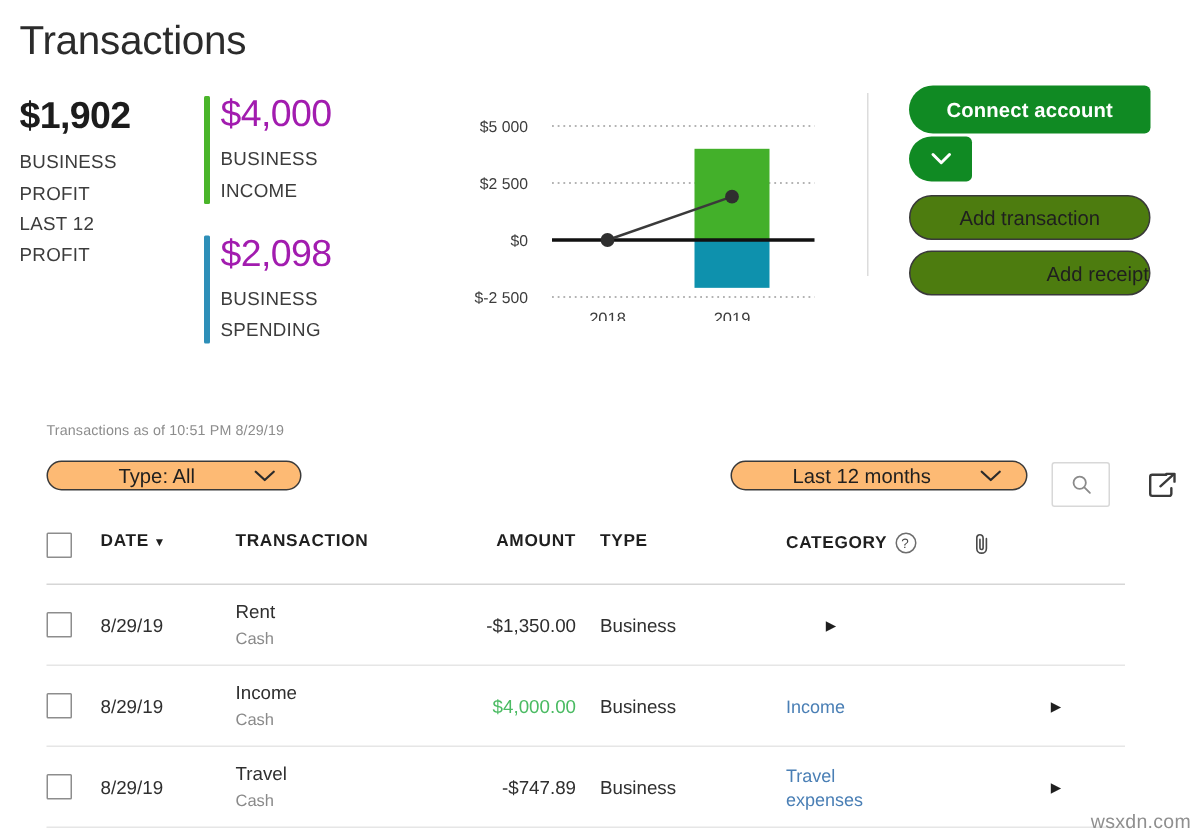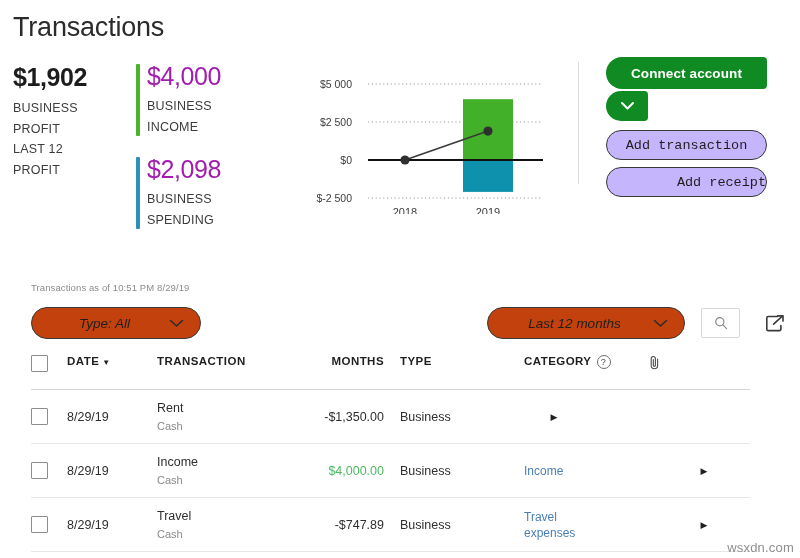--- a/index.html
+++ b/index.html
@@ -48,36 +48,36 @@
     font-family: "Liberation Sans", sans-serif;
     cursor: pointer; letter-spacing: 0.1px;
   }
   .btn-connect-caret {
     position: absolute; left: 606px; top: 91px; width: 42px; height: 30px;
     border: none; border-radius: 16px 4px 4px 16px;
     cursor: pointer; display: flex; align-items: center; justify-content: center;
   }
   .btn-outline {
     position: absolute; left: 606px; width: 161px; height: 30px;
-    background: #c4b5fd; border: 1.3px solid #393939; border-radius: 16px;
-    font-size: 13.5px; color: #1f1f1f; font-family: Liberation Mono, monospace;
+    background: #4d7c0f; border: 1.3px solid #393939; border-radius: 16px;
+    font-size: 13.5px; color: #1f1f1f; font-family: Liberation Sans, sans-serif;
     cursor: pointer;
   }
   .btn-add-txn { top: 130px; }
   .btn-add-rcpt { top: 167px; text-align: right; }
 
   
   .asof {
     position: absolute; left: 31px; top: 282px;
     font-size: 9.5px; color: #8c8c8c; letter-spacing: 0.1px;
   }
   .pill {
-    position: absolute; height: 32px; background: #c2410c;
+    position: absolute; height: 20px; background: #fdba74;
     border: 1.3px solid #3a3a3a; border-radius: 16px;
-    display: flex; align-items: center; cursor: pointer; font-style: italic;
+    display: flex; align-items: center; cursor: pointer;
   }
   .pill .pill-label { font-size: 13.5px; color: #1f1f1f; flex: 1; text-align: center; padding-left: 12px; }
   .pill .chev { margin-right: 16px; margin-left: 4px; display: flex; }
   .pill-type { left: 31px; top: 307px; width: 170px; }
   .pill-account { left: 206px; top: 307px; width: 275px; }
   .pill-range { left: 487px; top: 307px; width: 198px; }
 
   .search-btn {
     position: absolute; left: 701px; top: 308px; width: 39px; height: 30px;
     border: 1px solid #d8d8d8; background: #ffffff; border-radius: 2px;
@@ -252,21 +252,21 @@
   <div class="table">
 
     <div class="thead">
       <div class="c-check">
         <span class="chk"></span>
       </div>
       <div class="c-date">
         <span>DATE</span><span class="sort-caret">▼</span>
       </div>
       <div class="c-txn">TRANSACTION</div>
-      <div class="c-amt">MONTHS</div>
+      <div class="c-amt">AMOUNT</div>
       <div class="c-type">TYPE</div>
       <div class="c-cat">
         <span>CATEGORY</span><span class="help-badge">?</span>
       </div>
       <div class="c-clip">
         <svg width="13" height="15" viewBox="0 0 13 15">
           <path d="M9.6 4.1 V10.6 a3.2 3.2 0 0 1 -6.4 0 V3.6 a2.1 2.1 0 0 1 4.2 0 V10.3 a1.05 1.05 0 0 1 -2.1 0 V4.6" fill="none" stroke="#4a4a4a" stroke-width="1.1" stroke-linecap="round" stroke-linejoin="round"></path>
         </svg>
       </div>
       <div class="c-arrow"></div>

